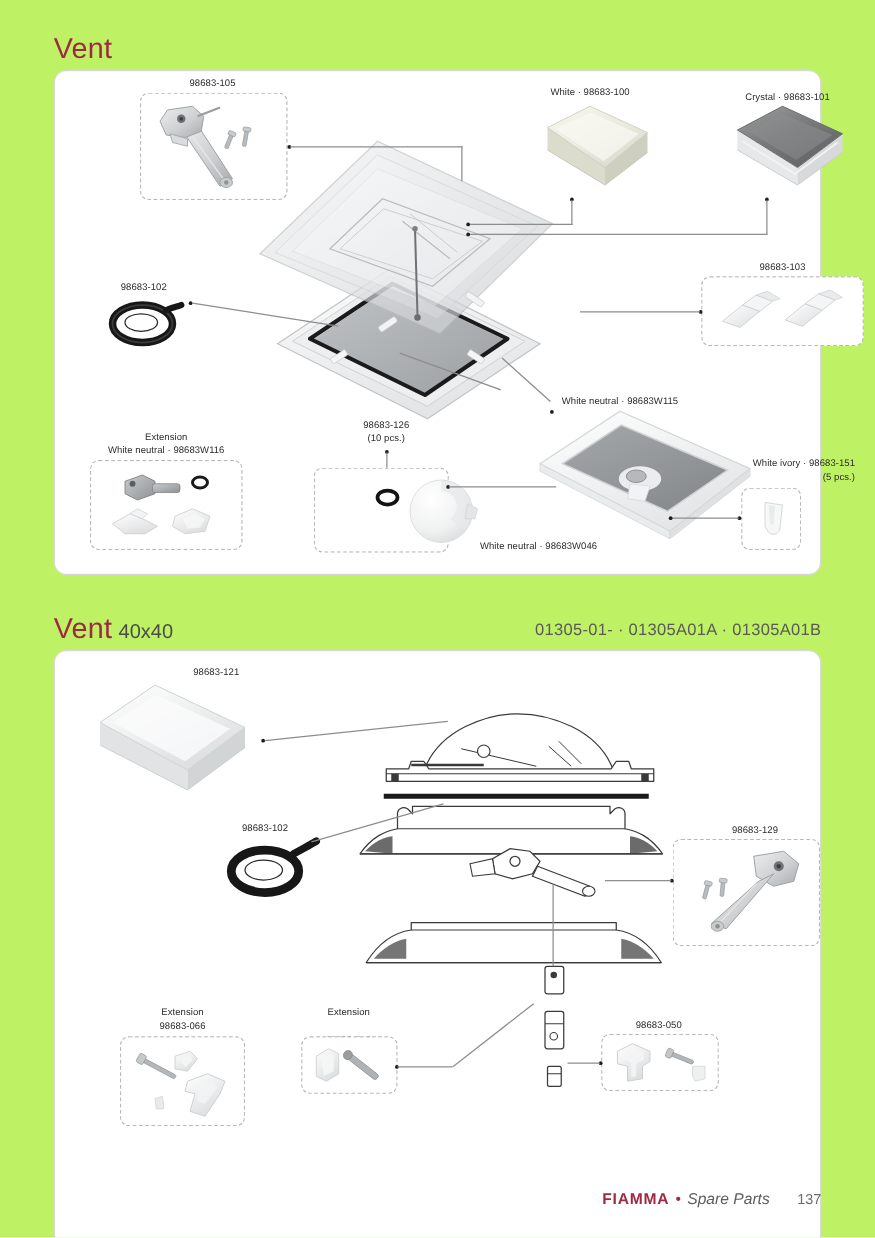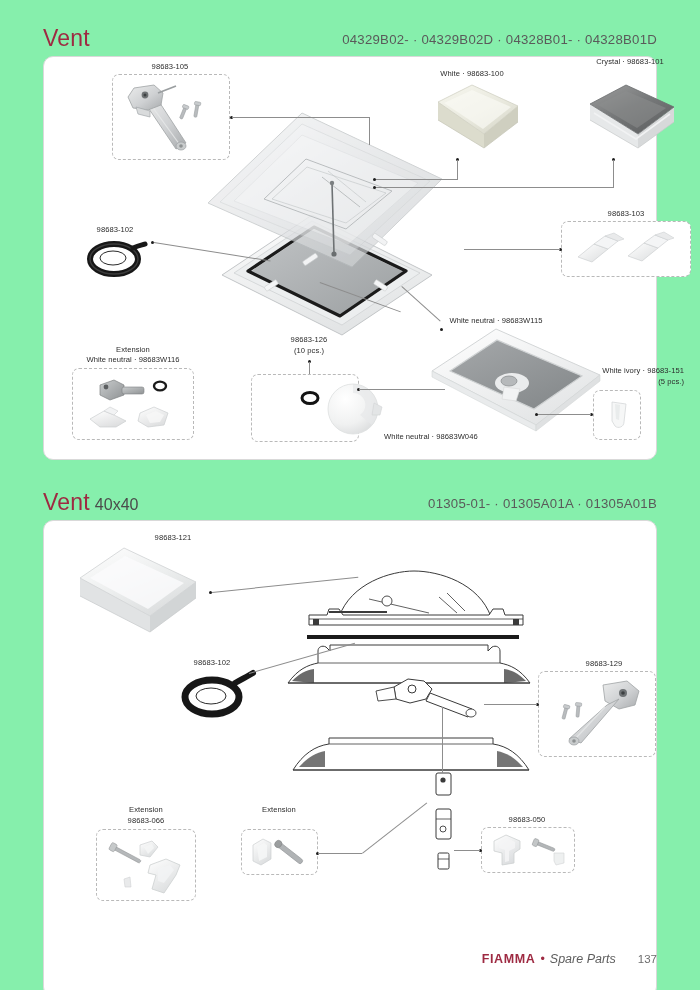--- a/index.html
+++ b/index.html
@@ -2,21 +2,21 @@
 <html><head>
 <meta charset="utf-8">
 <style>
   * { box-sizing: border-box; margin: 0; padding: 0; }
   html, body {
     width: 700px; height: 990px;
     background: #ffffff;
     font-family: "Liberation Sans", sans-serif;
     overflow: hidden;
   }
-  .page { position: relative; width: 700px; height: 990px; background:#86efac; }
+  .page { position: relative; width: 700px; height: 990px; background:#bef264; }
 
   
   .sec-head { position: absolute; left: 43px; right: 43px; height: 34px; }
   .sec-title { position:absolute; left:0; bottom:2px; white-space:nowrap; }
   .sec-title .t-main {
     font-size: 23px; color:#9e2a42; font-weight:400; letter-spacing:0.2px;
   }
   .sec-title .t-sub {
     font-size: 16px; color:#4b4b4b; font-weight:400; margin-left:5px;
   }
@@ -71,21 +71,20 @@
 </style>
 </head>
 <body>
 
 <div class="page">
 
   <div class="sec-head" style="top:20px;">
     <div class="sec-title">
       <span class="t-main">Vent</span><span class="t-sub"></span>
     </div>
-    <div class="sec-codes">04329B02- · 04329B02D · 04328B01- · 04328B01D</div>
   </div>
 
   <div class="panel" style="top:56px; height:404px;">
 
     <div class="art" style="left:150px; top:50px;">
       <svg width="270" height="235" viewBox="0 0 270 235">
         <defs>
           <linearGradient id="g-lid" x1="0" y1="0" x2="1" y2="1">
             <stop offset="0%" stop-color="#f2f3f4"></stop>
             <stop offset="45%" stop-color="#dfe1e3"></stop>
@@ -191,21 +190,21 @@
         <path d="M16,20 L50,3 L96,24 L62,52 Z" fill="none" stroke="#cdcdbe" stroke-width="0.7"></path>
         <path d="M22,21 L50,8 L89,25 L61,47 Z" fill="#fafaf3" opacity="0.7"></path>
         <path d="M16,38 L62,66 L96,40" fill="none" stroke="#c4c4b5" stroke-width="0.7"></path>
       </svg>
     </div>
     <div class="dot" style="left:412px; top:101px;"></div>
     <div class="ln lnv" style="left:413px; top:103px; height:20px;"></div>
     <div class="ln lnh" style="left:330px; top:122px; width:84px;"></div>
     <div class="dot" style="left:329px; top:121px;"></div>
 
-    <div class="lbl c" style="left:586px; top:0;">Crystal · 98683-101</div>
+    <div class="lbl c" style="left:586px; top:16px;">Crystal · 98683-101</div>
     <div class="art" style="left:532px; top:25px;">
       <svg width="110" height="72" viewBox="0 0 110 72">
         <defs>
           <linearGradient id="g-smoke" x1="0.1" y1="0" x2="0.9" y2="1">
             <stop offset="0%" stop-color="#9b9c9c"></stop>
             <stop offset="45%" stop-color="#77797a"></stop>
             <stop offset="100%" stop-color="#5d5f60"></stop>
           </linearGradient>
         </defs>
         <path d="M14,22 L50,3 L98,25 L62,52 Z" fill="url(#g-smoke)"></path>

